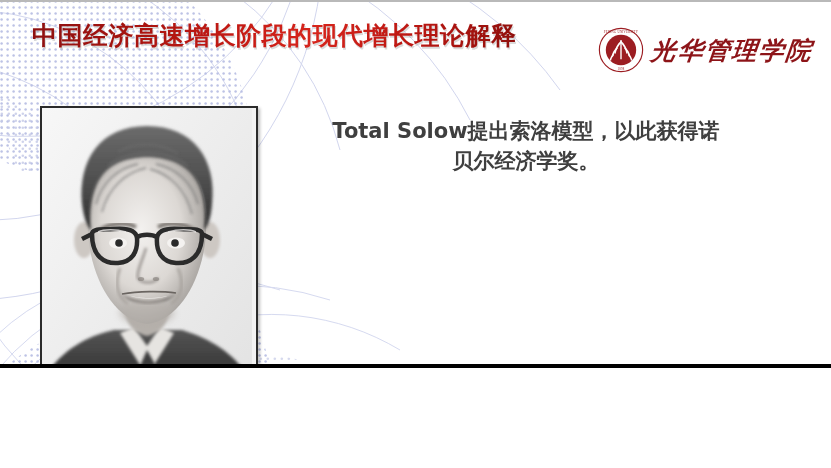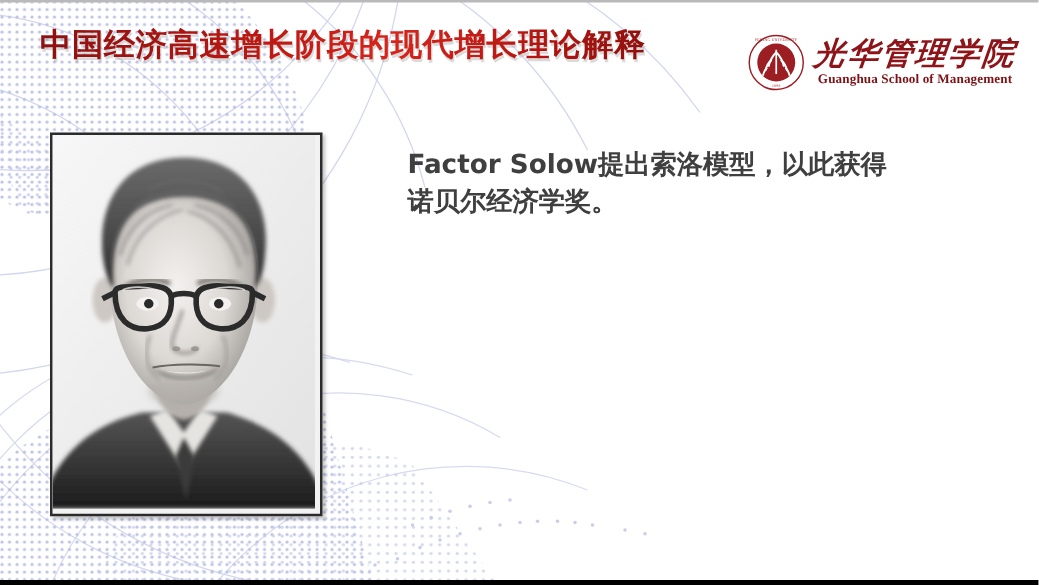--- a/index.html
+++ b/index.html
@@ -7,23 +7,24 @@
     padding: 0;
     background: #ffffff;
   }
   body {
     font-family: "Liberation Sans", "DejaVu Sans", sans-serif;
   }
 
   .slide {
     position: relative;
     width: 831px;
-    height: 468px;
+    height: 368px;
     background: #ffffff;
     overflow: hidden;
+    text-align: center;
   }
 
   
   .bg-layer {
     position: absolute;
     inset: 0;
     pointer-events: none;
     z-index: 0;
   }
   .top-rule {
@@ -255,21 +256,20 @@
         <path d="M41 44 c-6 5 -10 12 -11.5 20 l3.2 0.9 c1.4 -7.2 5 -13.4 10.3 -18 z"></path>
         <path d="M59 44 c6 5 10 12 11.5 20 l-3.2 0.9 c-1.4 -7.2 -5 -13.4 -10.3 -18 z"></path>
         <path d="M33 58 c-4 4 -6.5 9 -7.8 14.5 l3.1 0.8 c1.2 -5 3.5 -9.2 7 -12.8 z"></path>
         <path d="M67 58 c4 4 6.5 9 7.8 14.5 l-3.1 0.8 c-1.2 -5 -3.5 -9.2 -7 -12.8 z"></path>
       </g>
       <text x="50" y="13" text-anchor="middle" font-family="Liberation Serif, serif" font-size="6.5" fill="#9c1d22" letter-spacing="0.6">PEKING UNIVERSITY</text>
       <text x="50" y="93" text-anchor="middle" font-family="Liberation Serif, serif" font-size="6.5" fill="#9c1d22" letter-spacing="0.5">1898</text>
     </svg>
     <div class="logo-text">
       <div class="logo-cn">光华管理学院</div>
-      <div class="logo-en">Guanghua School of Management</div>
     </div>
   </div>
 
   <div class="portrait-frame">
     <svg width="210" height="299" viewBox="0 0 210 299">
       <defs>
         <linearGradient id="bgGrad" x1="0" y1="0" x2="1" y2="1">
           <stop offset="0%" stop-color="#f7f7f7"></stop>
           <stop offset="100%" stop-color="#e2e2e2"></stop>
         </linearGradient>
@@ -352,18 +352,18 @@
 
       <path d="M80 186 C 95 196 120 196 134 185 C 126 198 90 200 80 186 Z" fill="#6d6864" filter="url(#soft)"></path>
       <path d="M86 187 C 98 192 116 192 128 187 C 118 191 96 191 86 187 Z" fill="#f0eeec"></path>
       <path d="M80 186 C 96 183 120 183 134 185" stroke="#6a6561" stroke-width="1.6" fill="none"></path>
 
       <ellipse cx="105" cy="205" rx="28" ry="12" fill="#b3aea9" opacity="0.55" filter="url(#soft2)"></ellipse>
     </svg>
   </div>
 
   <div class="body-text">
-    <p>Factor Solow提出索洛模型，以此获得诺贝尔经济学奖。</p>
+    <p>Total Solow提出索洛模型，以此获得诺贝尔经济学奖。</p>
     <div class="para-gap"></div>
   </div>
 
   <div class="bottom-bar"></div>
 </div>
 
 </body></html>

